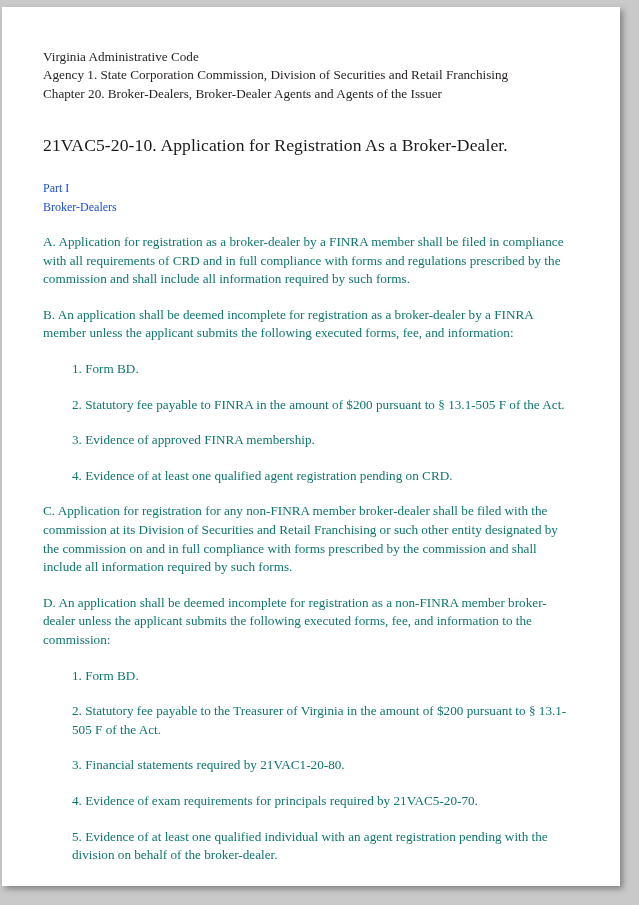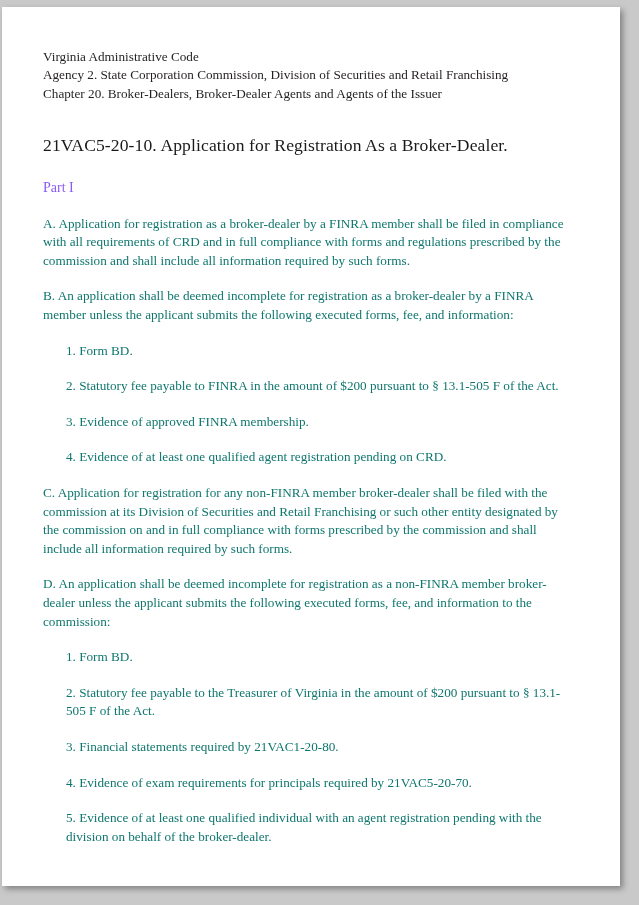--- a/index.html
+++ b/index.html
@@ -43,52 +43,53 @@
     font-size: 17.6px;
     line-height: 23px;
     color: #1a1a1a;
     margin-top: 31px;
     margin-bottom: 16px;
     font-weight: normal;
     letter-spacing: 0.1px;
   }
   .part-block {
     margin-top: 22px;
-    font-size: 14px;
+    font-size: 12px;
     line-height: 18.4px;
-    color: #8b5cf6;
+    color: #1d4ed8;
   }
   p.para {
     font-size: 13.2px;
     line-height: 18.6px;
     color: #0f766e;
     margin: 0;
     margin-top: 17px;
     text-align: left;
   }
   p.para.listitem {
-    margin-left: 23px;
+    margin-left: 29px;
   }
 </style>
 </head>
 <body>
 
 <div id="page-shell">
   <div id="doc-body">
 
     <div class="doc-header">
       <div>Virginia Administrative Code</div>
-      <div>Agency 2. State Corporation Commission, Division of Securities and Retail Franchising</div>
+      <div>Agency 1. State Corporation Commission, Division of Securities and Retail Franchising</div>
       <div>Chapter 20. Broker-Dealers, Broker-Dealer Agents and Agents of the Issuer</div>
     </div>
 
     <h1 class="doc-title">21VAC5-20-10. Application for Registration As a Broker-Dealer.</h1>
 
     <div class="part-block">
       <div>Part I</div>
+      <div>Broker-Dealers</div>
     </div>
 
     <p class="para">A. Application for registration as a broker-dealer by a FINRA member shall be filed in compliance with all requirements of CRD and in full compliance with forms and regulations prescribed by the commission and shall include all information required by such forms.</p>
 
     <p class="para">B. An application shall be deemed incomplete for registration as a broker-dealer by a FINRA member unless the applicant submits the following executed forms, fee, and information:</p>
     <p class="para listitem">1. Form BD.</p>
     <p class="para listitem">2. Statutory fee payable to FINRA in the amount of $200 pursuant to § 13.1-505 F of the Act.</p>
     <p class="para listitem">3. Evidence of approved FINRA membership.</p>
     <p class="para listitem">4. Evidence of at least one qualified agent registration pending on CRD.</p>
 

